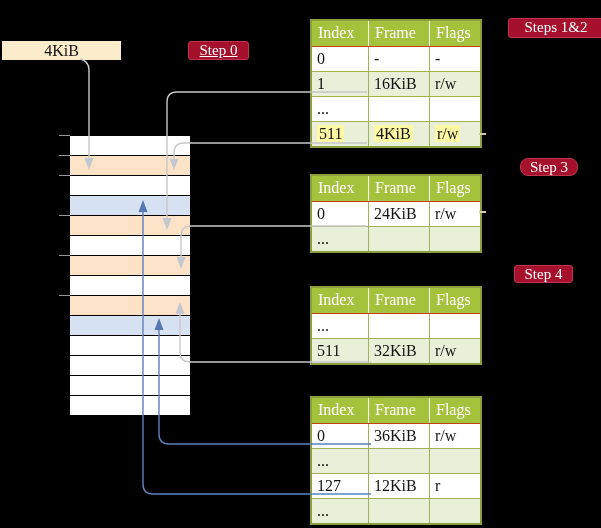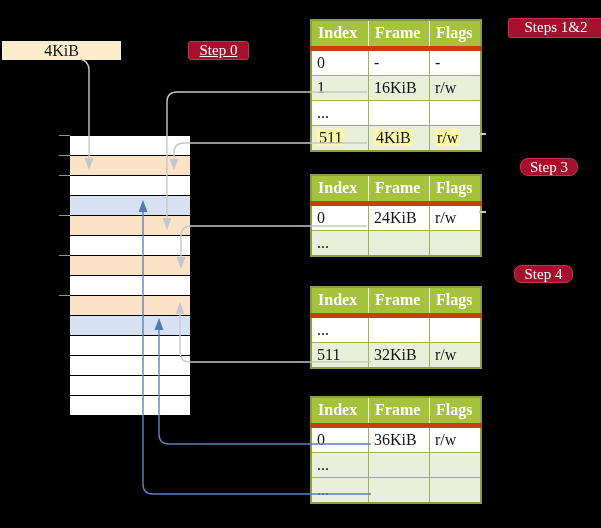--- a/index.html
+++ b/index.html
@@ -9,36 +9,36 @@
   
   .box4k{position:absolute;left:2px;top:41px;width:119px;height:19px;background:#fbedcb;
          color:#111;font-size:16px;text-align:center;line-height:19px;}
 
   
   .badge{position:absolute;background:#a5102d;border:1px solid #bf3550;border-radius:3px;
          color:#fff;font-size:15px;text-align:center;line-height:17px;box-sizing:border-box;}
   .b-step0{left:188px;top:41px;width:61px;height:19px;text-decoration:underline;}
   .b-steps12{left:508px;top:18px;width:96px;height:20px;}
   .b-step3{left:520px;top:158px;width:58px;height:18px;border-radius:8px;}
-  .b-step4{left:514px;top:265px;width:59px;height:18px;border-radius:7px;}
+  .b-step4{left:514px;top:265px;width:59px;height:18px;}
 
   
   .strip{position:absolute;left:70px;top:135px;width:120px;border-top:1px solid #000;}
   .frame{height:20px;box-sizing:border-box;border-bottom:1px solid #000;background:#fff;}
   .frame.pt{background:#fce3c7;}
   .frame.data{background:#d6e2f2;}
 
   .tick{position:absolute;left:59px;width:11px;height:1px;background:#979797;}
 
   
   table.ptable{position:absolute;border-collapse:collapse;background:#fff;
                border:2px solid #8c9e3e;font-size:16px;color:#141414;}
-  table.ptable th{background:#a4c23b;color:#fff;font-weight:bold;text-align:left;
+  table.ptable th{background:#a4c23b;color:#fff;font-weight:normal;text-align:left;
                   padding:1px 6px 2px 6px;height:22px;border-right:1px solid #f8fbee;
-                  border-bottom:5px solid #c2410c;margin-left:48px;}
+                  border-bottom:1px solid #c2410c;margin-left:48px;}
   table.ptable th:last-child{border-right:none;}
   table.ptable td{border:1px solid #a2b153;padding:1px 5px 2px 5px;height:21px;
                   background:#fff;vertical-align:middle;}
   table.ptable tr.alt td{background:#e9efd8;}
   table.ptable td.c1{width:46px;}
   table.ptable td.c2{width:50px;}
   table.ptable td.c3{width:40px;}
   .hl{background:#fdf8a3;padding:0 2px;}
 
   .t1{left:310px;top:19px;}
@@ -180,20 +180,25 @@
     <tr>
       <td class="c1">0</td>
       <td class="c2">36KiB</td>
       <td class="c3">r/w</td>
     </tr>
     <tr class="alt">
       <td class="c1">...</td>
       <td class="c2"></td>
       <td class="c3"></td>
     </tr>
+    <tr>
+      <td class="c1">127</td>
+      <td class="c2">12KiB</td>
+      <td class="c3">r</td>
+    </tr>
     <tr class="alt">
       <td class="c1">...</td>
       <td class="c2"></td>
       <td class="c3"></td>
     </tr>
   </tbody>
     </table>
 
   <svg class="wires" width="601" height="528" viewBox="0 0 601 528">
 

